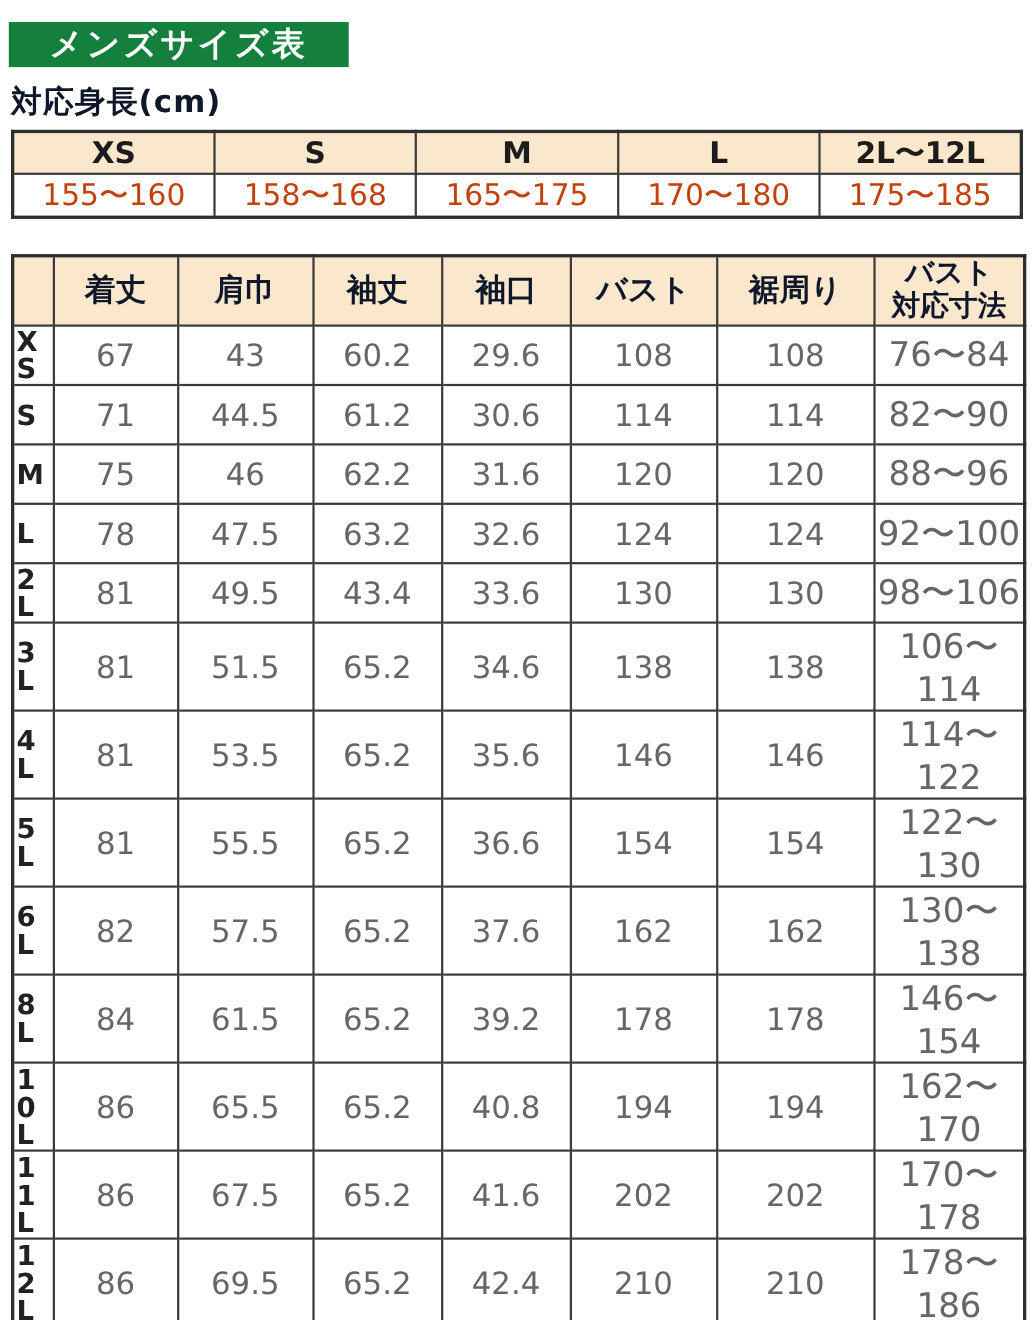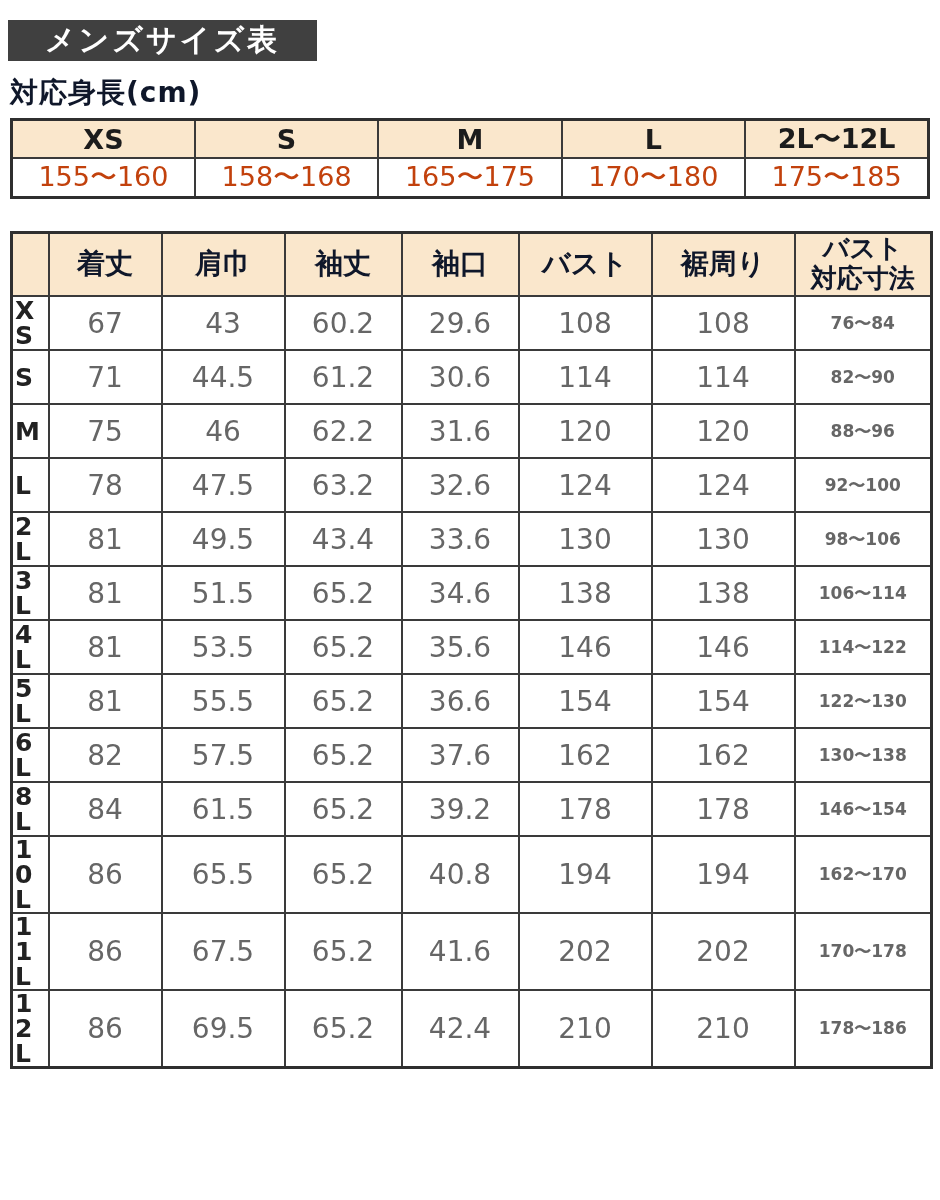--- a/index.html
+++ b/index.html
@@ -7,21 +7,21 @@
     margin: 0; padding: 0;
     width: 940px; height: 1200px;
     background: #ffffff;
     font-family: "DejaVu Sans", "Liberation Sans", sans-serif;
   }
   .page { width: 940px; height: 1200px; overflow: hidden; }
 
   .banner {
     margin: 20px 0 0 8px;
     width: 309px; height: 41px;
-    background: #404040;
+    background: #15803d;
     color: #ffffff;
     font-size: 30px;
     font-weight: bold;
     display: flex; align-items: center; justify-content: center;
     letter-spacing: 3px;
   }
 
   .subtitle {
     margin: 13px 0 6px 10px;
     font-size: 28px;
@@ -76,21 +76,21 @@
     padding-left: 2px;
     line-height: 1.0;
     word-break: break-all;
   }
   .size-table tbody td {
     color: #666666;
     font-size: 28px;
     font-weight: 500;
     height: 54px;
   }
-  .size-table tbody td.range-col { font-size: 17px; font-weight: bold; }
+  .size-table tbody td.range-col { font-size: 31px; }
 </style>
 </head>
 <body>
 
 <div class="page">
 
   <div class="banner">メンズサイズ表</div>
 
   <div class="subtitle">対応身長(cm)</div>
 

